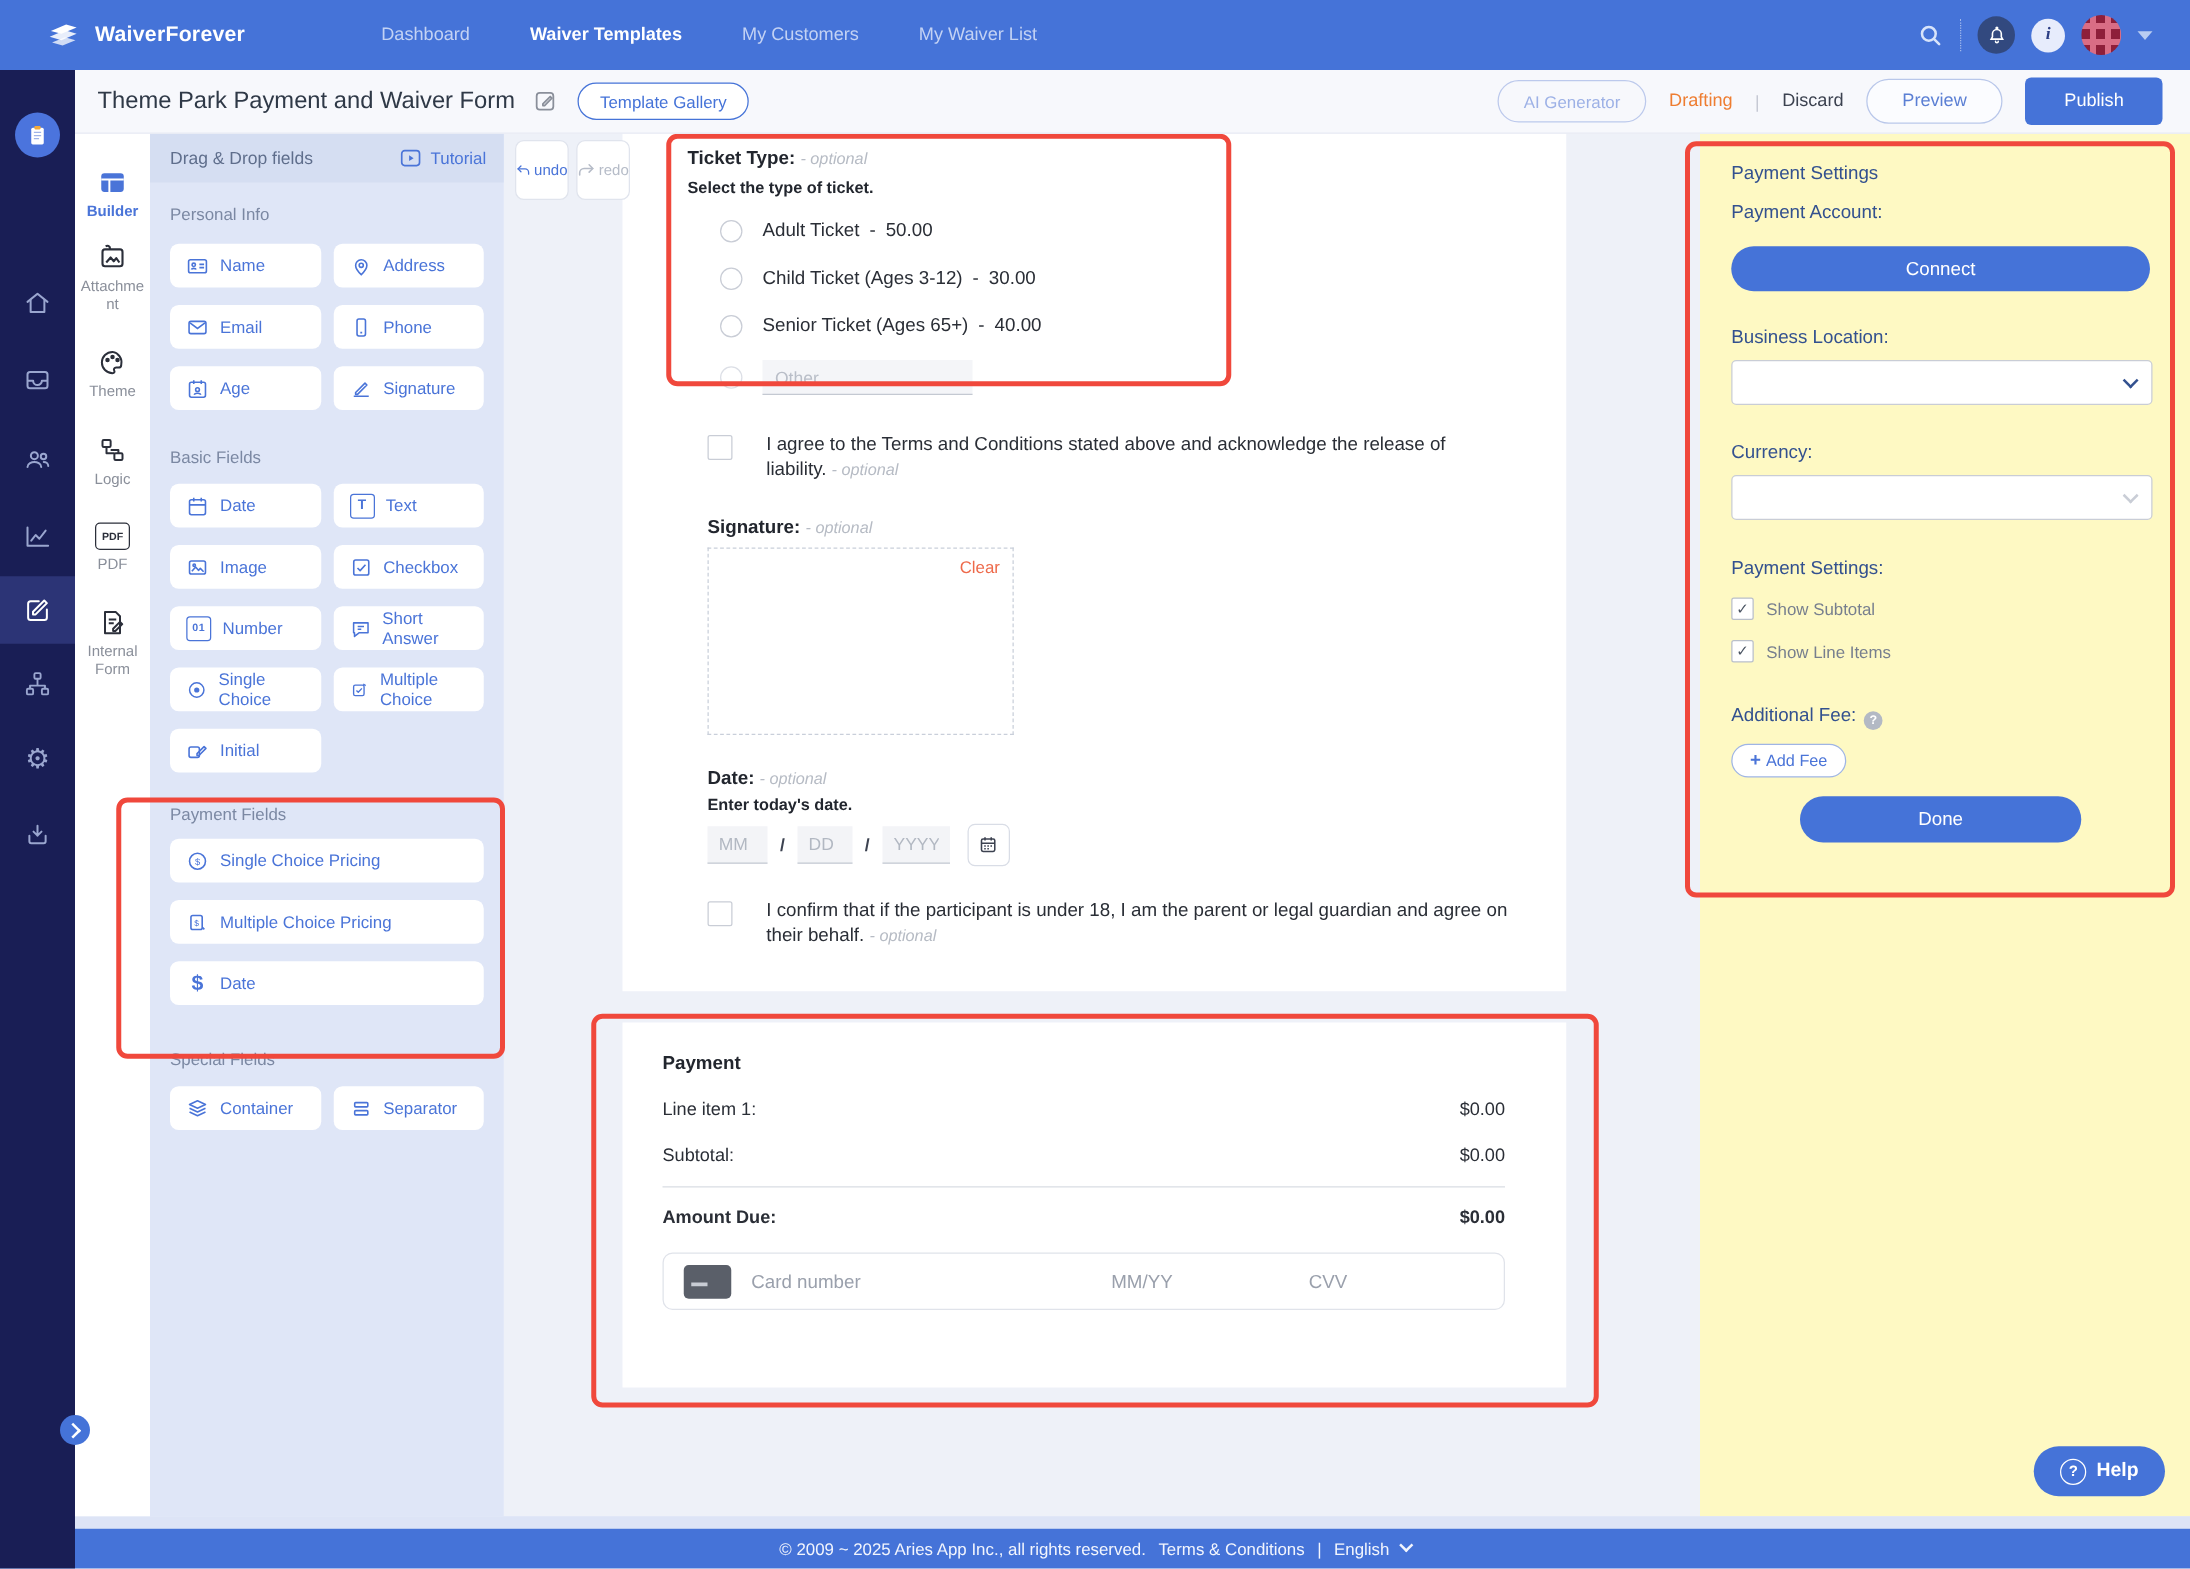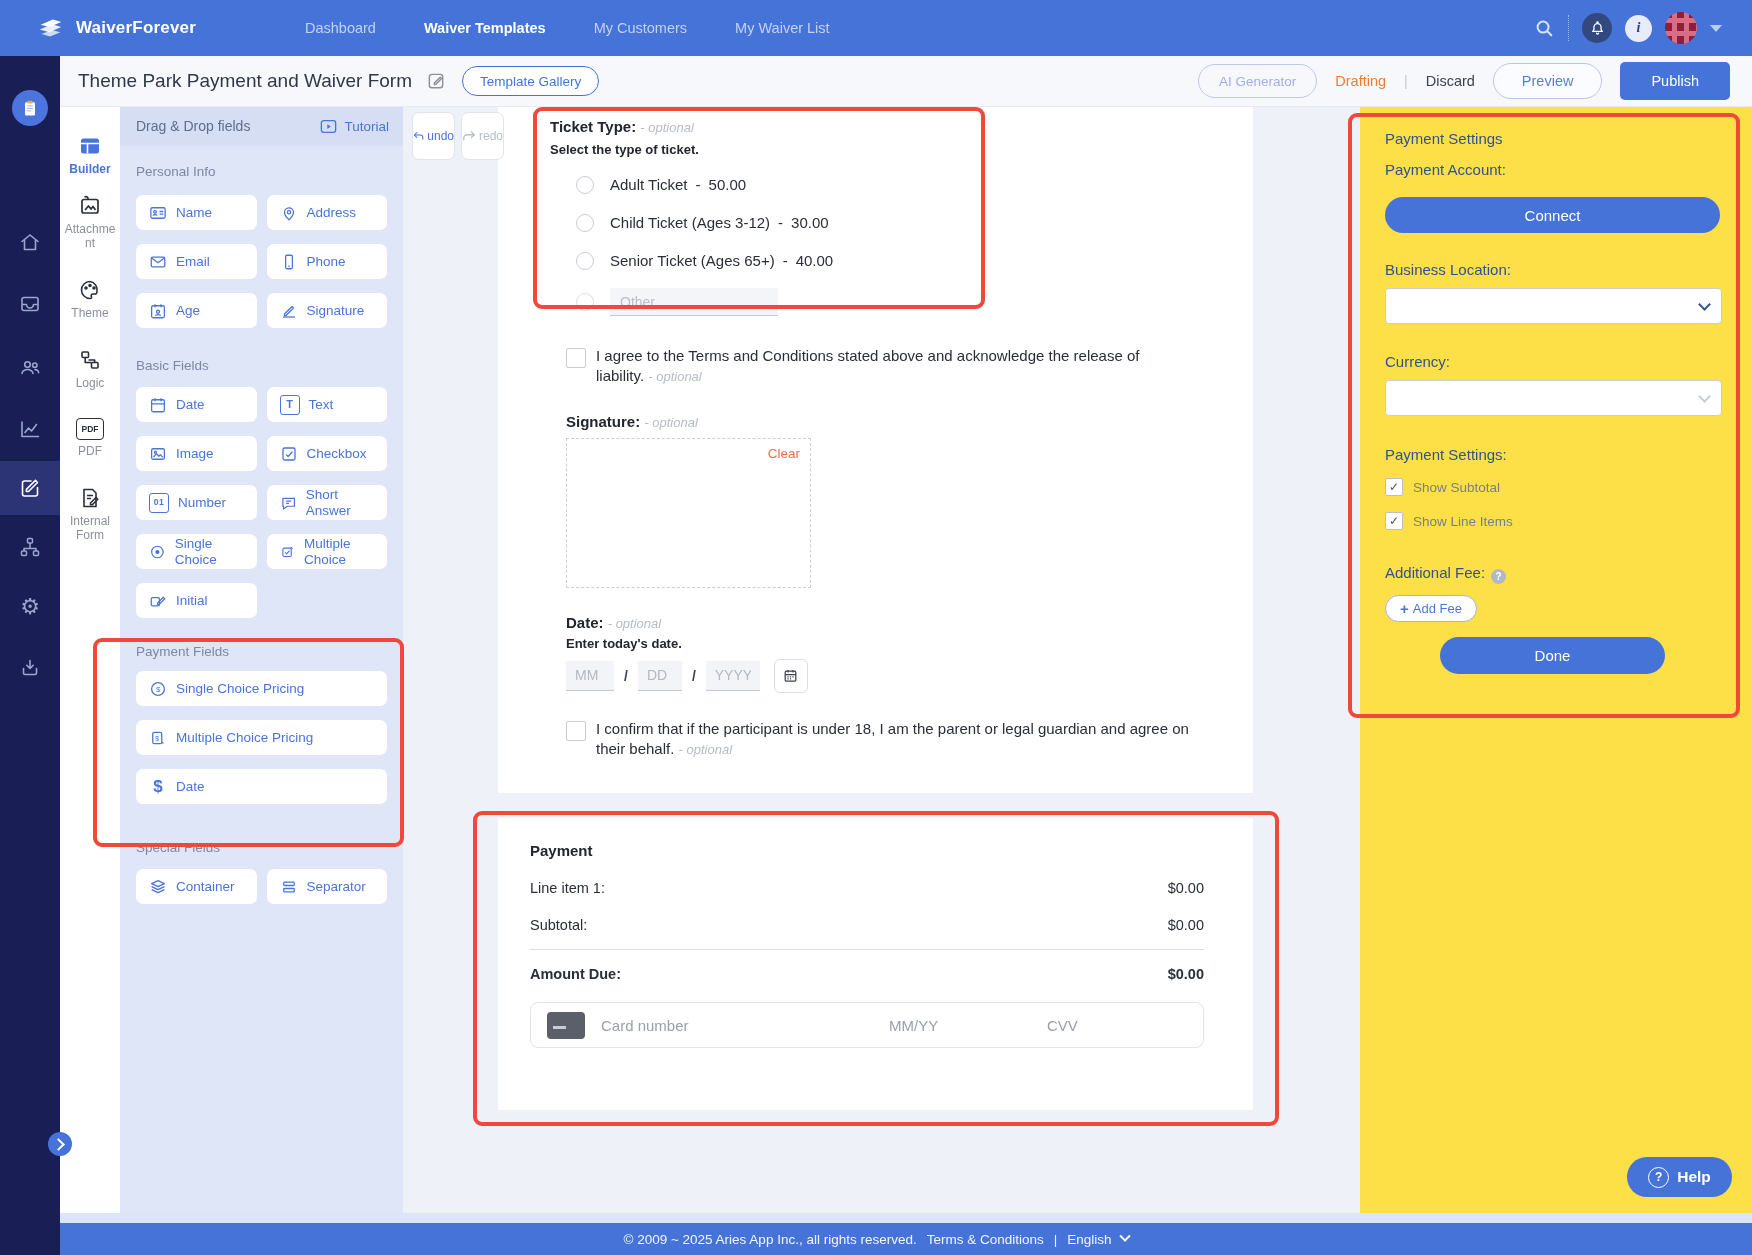--- a/index.html
+++ b/index.html
@@ -71,21 +71,21 @@
   #formcard{position:absolute;left:498px;top:106px;width:755px;height:687px;background:#fff;z-index:5;padding:12px 40px 0 68px;box-sizing:border-box;}
   .flabel{font-size:15px;color:#22262e;}
   .flabel b{font-weight:bold;}
   .opt{font-size:13px;color:#b6bbc4;font-style:italic;}
   .fdesc{font-size:13px;font-weight:bold;color:#22262e;}
   .radio-row{display:flex;align-items:center;gap:16px;margin:17px 0 0 10px;height:21px;font-size:15px;color:#2a2e36;}
   .radio{flex:none;width:16px;height:16px;border:1.5px solid #c9cdd6;border-radius:50%;background:#fff;cursor:pointer;}
   .dash{margin:0 4px;}
   .other-input{width:148px;height:27px;background:#f4f5f8;border:none;border-bottom:1px solid #c4c9d2;font-size:14px;color:#6a707c;padding:0 10px;}
   .other-input::placeholder{color:#b9bec8;}
-  .cb-row{display:flex;align-items:flex-start;gap:10px;margin-top:30px;}
+  .cb-row{display:flex;align-items:flex-start;gap:27px;margin-top:30px;}
   .checkbox{flex:none;width:18px;height:18px;border:1.5px solid #c9cdd6;border-radius:2px;background:#fff;margin-top:2px;cursor:pointer;}
   .cb-text{font-size:15px;color:#2a2e36;line-height:1.35;}
   #agree-text{width:585px;}
   #confirm-text{width:640px;}
   #sig-box{position:relative;width:243px;height:148px;border:1px dashed #c9cfda;margin-top:8px;}
   #sig-clear{position:absolute;top:7px;right:10px;color:#ee6a4b;font-size:13.5px;cursor:pointer;}
   #date-inputs{display:flex;align-items:center;margin-top:8px;}
   .dinput{height:30px;background:#f3f4f7;border:none;border-bottom:1px solid #c4c9d2;font-size:14px;color:#6a707c;padding:0 9px;box-sizing:border-box;}
   .dinput::placeholder{color:#b2b8c2;}
   .dslash{margin:0 10px;font-size:14px;font-weight:bold;color:#3c4250;}
@@ -98,21 +98,21 @@
   .pay-row.amount{font-weight:bold;margin-top:16px;}
   #card-input{margin-top:20px;height:46px;border:1px solid #e0e3ea;border-radius:8px;display:flex;align-items:center;padding:0 16px;gap:14px;box-sizing:border-box;}
   #card-icon{position:relative;flex:none;width:38px;height:27px;background:#5a5f69;border-radius:4px;}
   #card-icon::after{content:"";position:absolute;left:6px;top:14px;width:13px;height:3px;background:#c8ccd4;}
   .cinput{border:none;font-size:15px;color:#6a707c;background:transparent;}
   .cinput::placeholder{color:#9aa0ac;}
   #cn{width:240px;}
   #exp{width:120px;margin-left:30px;}
   #cvv{width:90px;margin-left:20px;}
   
-  #rightpanel{position:absolute;left:1360px;top:106px;width:392px;height:1107px;background:#fde047;z-index:6;}
+  #rightpanel{position:absolute;left:1360px;top:106px;width:392px;height:1107px;background:#fef9c3;z-index:6;}
   .rp-label{position:absolute;left:25px;font-size:15px;color:#33518f;}
   #connect-btn{position:absolute;left:25px;top:91px;width:335px;height:36px;background:#4573d8;color:#fff;border:none;border-radius:18px;font-size:15px;cursor:pointer;}
   .rp-select{position:absolute;left:25px;width:335px;height:34px;border:1px solid #c9cdd6;border-radius:4px;background:#fff;cursor:pointer;}
   .rp-select .chev{position:absolute;right:12px;top:11px;}
   #sel-business .chev{border-color:#33518f;}
   #sel-currency .chev{border-color:#c9cdd6;}
   .rp-check{position:absolute;left:25px;display:flex;align-items:center;gap:10px;}
   .rp-box{width:16px;height:16px;border:1px solid #b9bfca;border-radius:2px;background:#fff;display:flex;align-items:center;justify-content:center;font-size:12px;color:#4b5563;cursor:pointer;}
   .rp-check span.lbl{font-size:13.5px;color:#777f8e;}
   #fee-q{display:inline-flex;width:15px;height:15px;border-radius:50%;background:#b3b9c4;color:#fff;font-size:10px;font-weight:bold;align-items:center;justify-content:center;margin-left:6px;vertical-align:-2px;}

